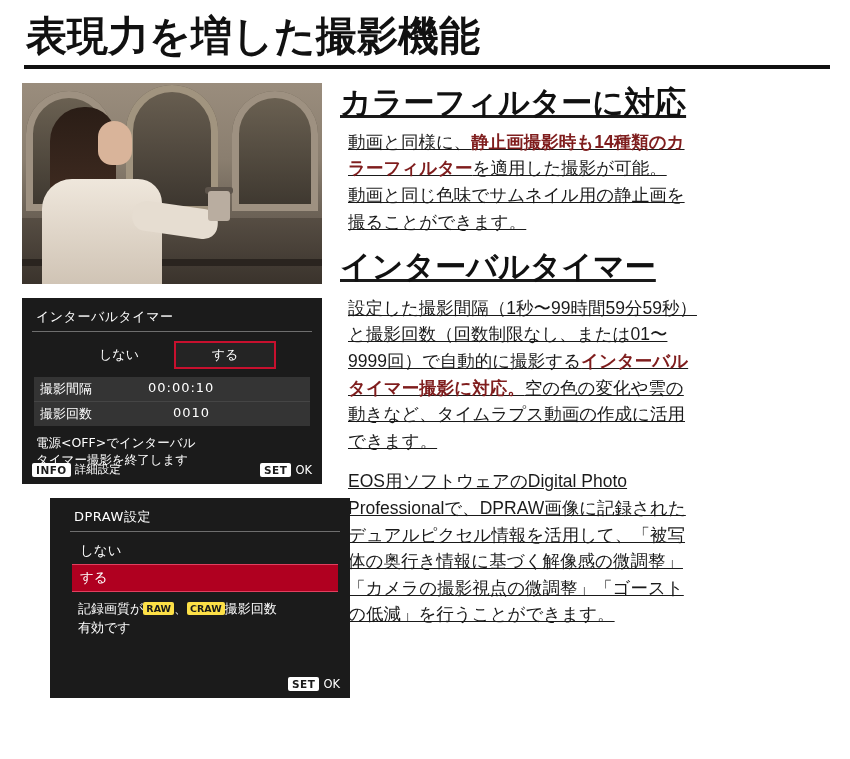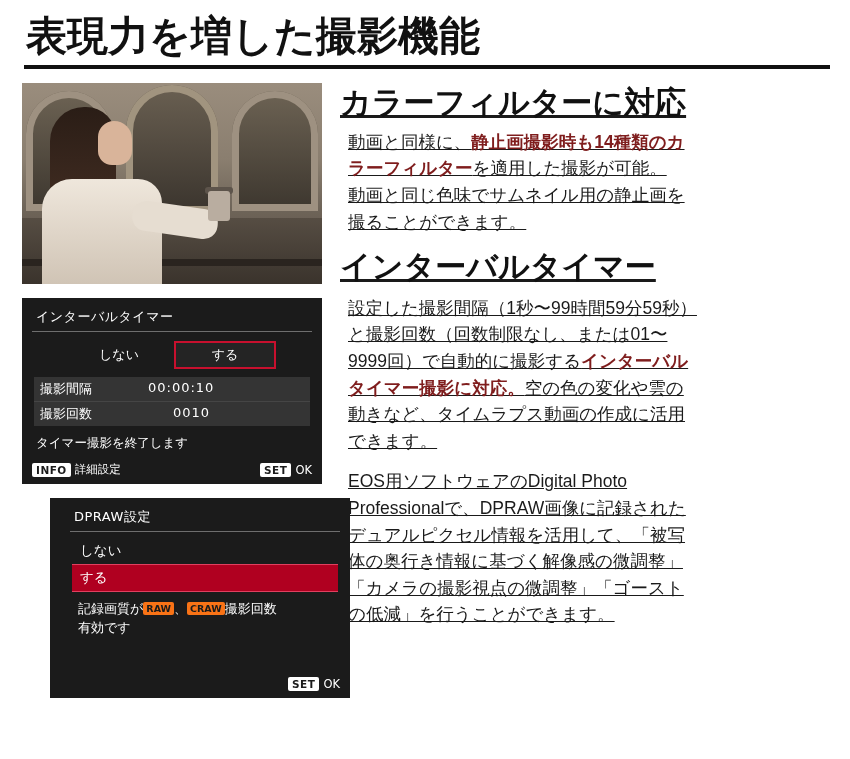--- a/index.html
+++ b/index.html
@@ -220,21 +220,21 @@
     background: #b00020;
     border-top: 1px solid #e0405f;
     border-bottom: 1px solid #e0405f;
   }
   .dpraw-note {
     font-size: 13px;
     line-height: 1.45;
     margin: 8px 8px 0 8px;
   }
   .inline-chip {
-    background: #f97316;
+    background: #fde047;
     color: #1b1b1b;
     font-weight: bold;
     font-size: 9.5px;
     padding: 1px 3px;
     border-radius: 2px;
     vertical-align: 1px;
   }
 
   
   .section { margin-bottom: 14px; text-decoration: underline; }
@@ -297,20 +297,21 @@
             <span class="field-label">撮影間隔</span>
             <span class="field-value">00:00:10</span>
           </div>
           <div class="field-row">
             <span class="field-label">撮影回数</span>
             <span class="field-value">0010</span>
           </div>
         </div>
 
         <div class="note">
+          <div>電源&lt;OFF&gt;でインターバル</div>
           <div>タイマー撮影を終了します</div>
         </div>
 
         <div class="scr-bottom">
           <div class="chip-group">
             <span class="btn-chip">INFO</span>
             <span>詳細設定</span>
           </div>
           <div class="chip-group">
             <span class="btn-chip">SET</span>

